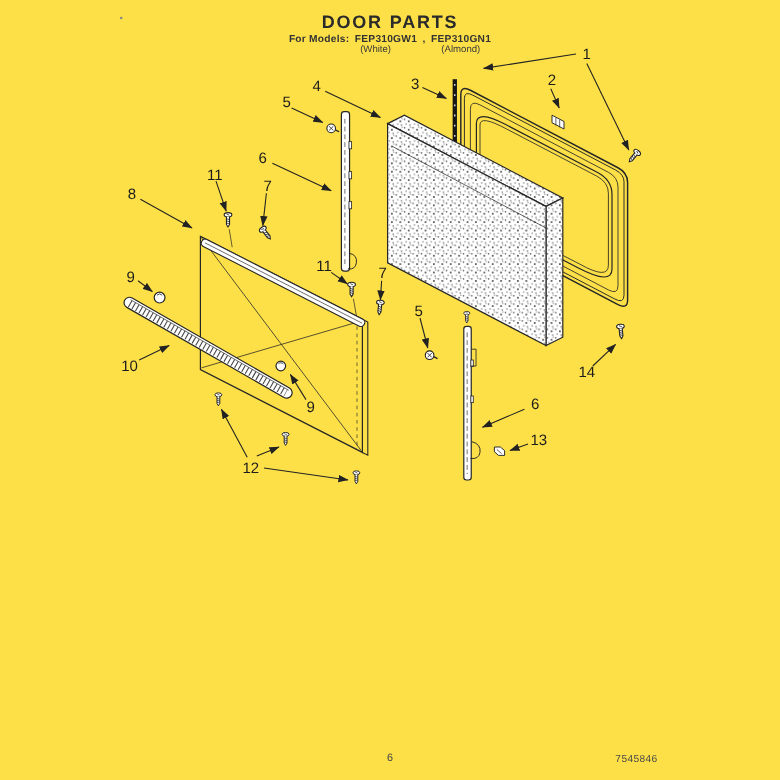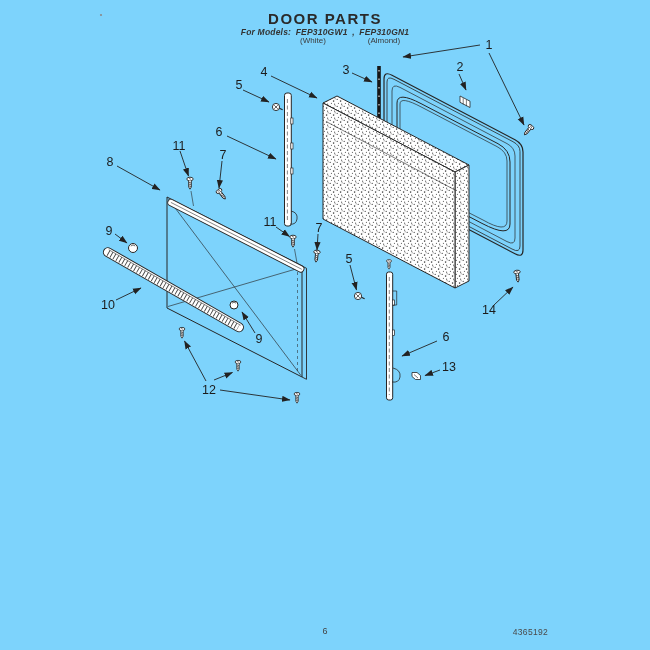--- a/index.html
+++ b/index.html
@@ -1,28 +1,28 @@
 <!DOCTYPE html>
 <html><head>
 <meta charset="utf-8">
 <style>
   html,body{margin:0;padding:0;background:#fff;}
   .page{
-    position:relative;width:650px;height:650px;background:#7dd3fc;overflow:hidden;
+    position:relative;width:650px;height:650px;background:#fde047;overflow:hidden;
     font-family:"Liberation Sans",sans-serif;color:#1f1f1f;
   }
   .title{
     position:absolute;top:10px;left:0;width:650px;text-align:center;
     font-size:15px;font-weight:bold;letter-spacing:1.5px;color:#2a2a2a;
   }
   .models{
     position:absolute;top:27px;left:0;width:650px;text-align:center;
     font-size:8.5px;font-weight:bold;color:#333;letter-spacing:.2px;
   }
-  .models span{margin:0 1px;font-style:italic;}
+  .models span{margin:0 1px;}
   .finish{
     position:absolute;top:36px;font-size:8px;font-weight:normal;color:#3a3a3a;
     transform:translateX(-50%);white-space:nowrap;
   }
   .f1{left:313px;}
   .f2{left:368px;margin-left:16px;}
   .footer-page{
     position:absolute;top:626px;left:0;width:650px;text-align:center;
     font-size:9px;color:#444;
   }
@@ -218,14 +218,14 @@
         <text x="349" y="263" class="callout">5</text>
         <text x="259" y="343" class="callout">9</text>
         <text x="446" y="341" class="callout">6</text>
         <text x="449" y="371" class="callout">13</text>
         <text x="489" y="314" class="callout">14</text>
         <text x="209" y="394" class="callout">12</text>
       </g>
   </svg>
 
   <div class="footer-page">6</div>
-  <div class="footer-doc">4365192</div>
+  <div class="footer-doc">7545846</div>
 </div>
 
 </body></html>

